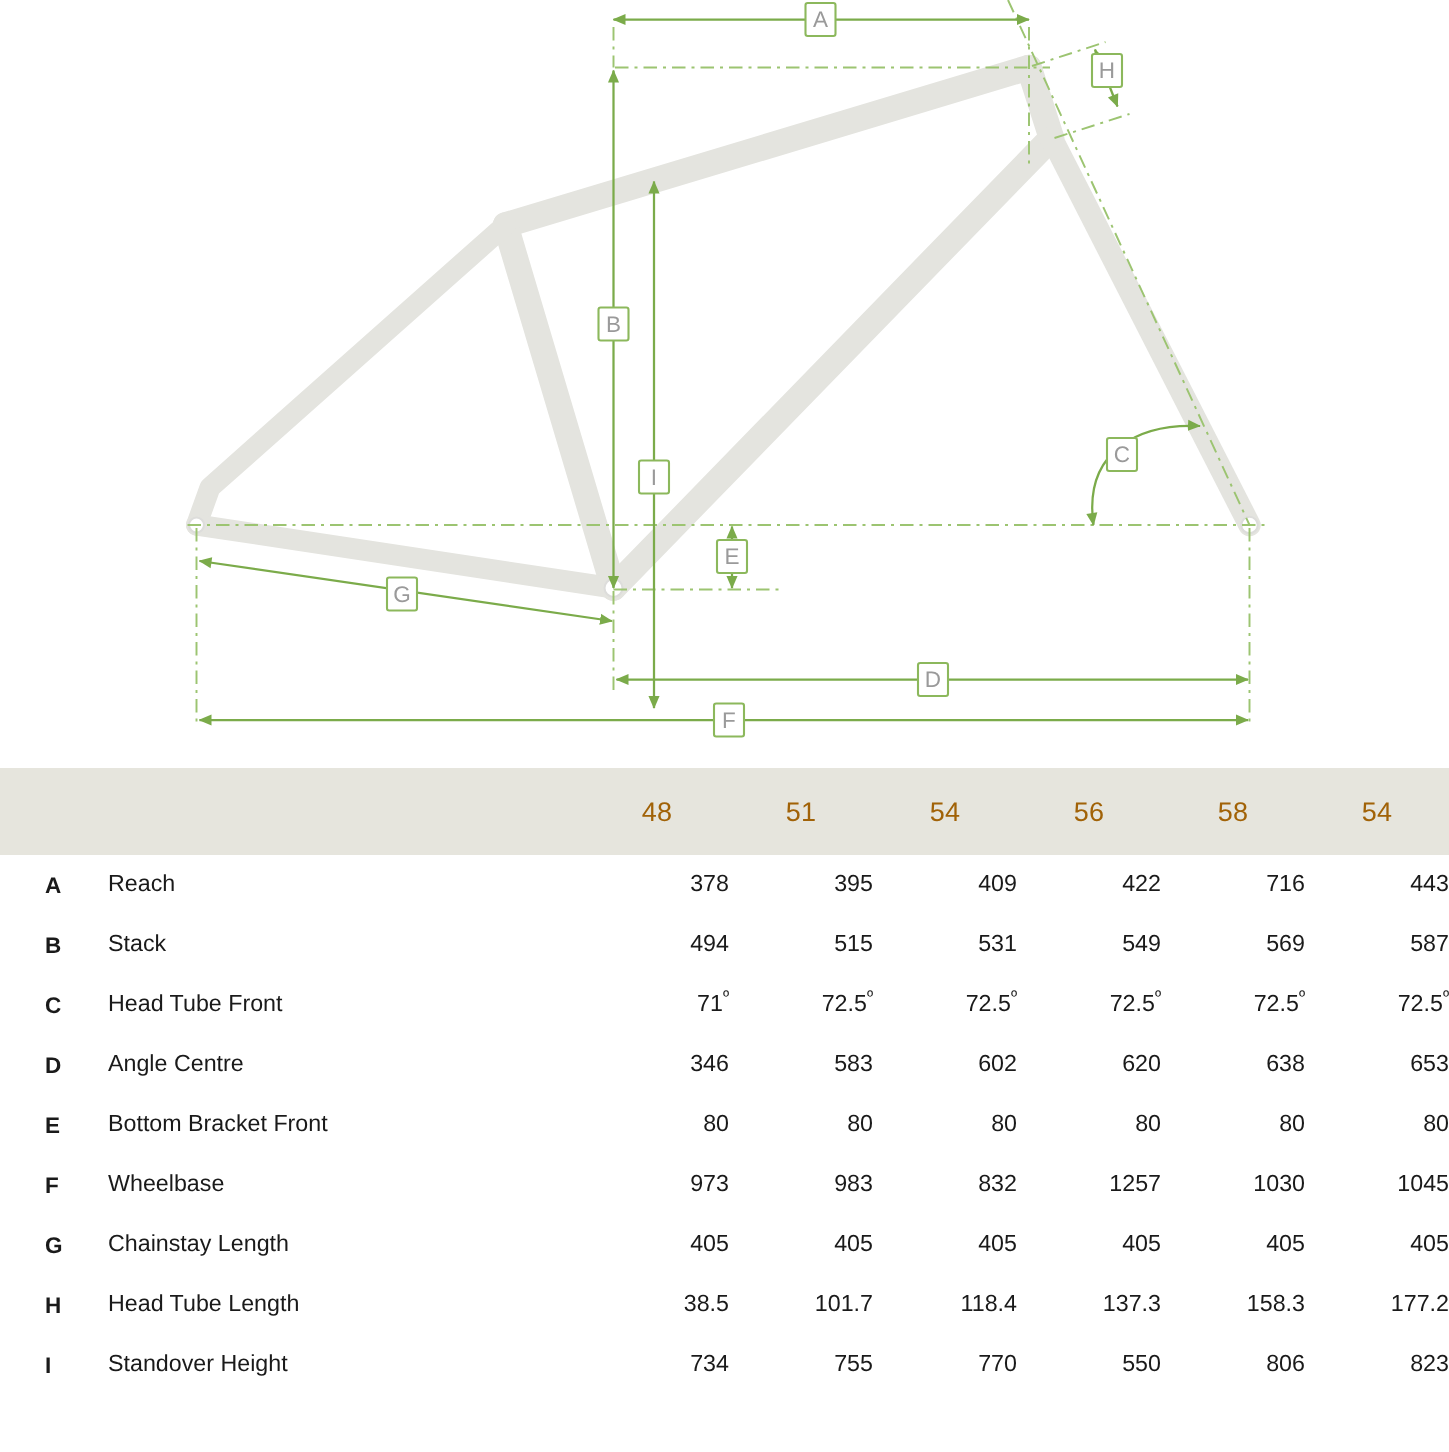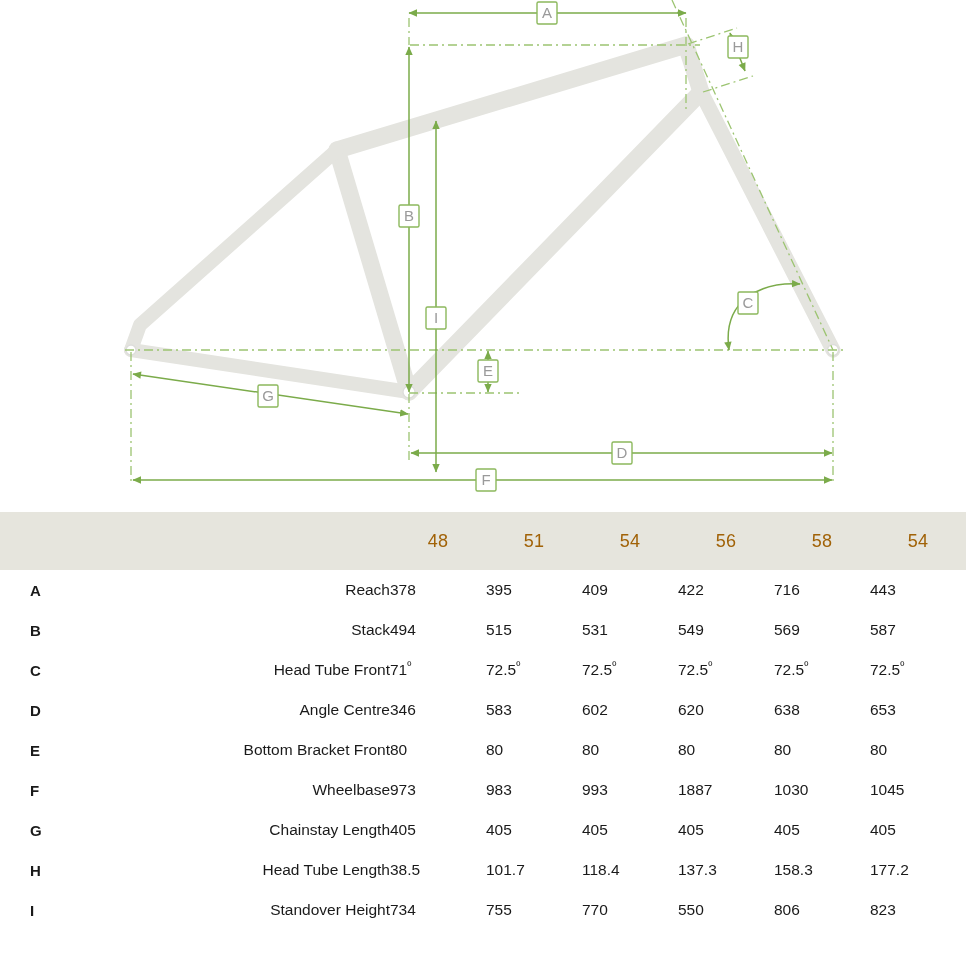--- a/index.html
+++ b/index.html
@@ -84,24 +84,24 @@
     font-size: 15.5px;
     color: #1a1a1a;
   }
   tbody td.col-letter {
     text-align: left;
     padding-left: 30px;
     font-weight: bold;
     font-size: 15px;
   }
   tbody td.col-name {
+    text-align: left;
+  }
+  tbody td.col-size {
     text-align: right;
-  }
-  tbody td.col-size {
-    text-align: left;
   }
   .deg-sup {
     font-size: 0.72em;
     vertical-align: super;
     line-height: 0;
   }
 </style>
 </head>
 <body>
 
@@ -299,22 +299,22 @@
             <td class="col-size">80</td>
             <td class="col-size">80</td>
             <td class="col-size">80</td>
             <td class="col-size">80</td>
           </tr>
           <tr>
             <td class="col-letter">F</td>
             <td class="col-name">Wheelbase</td>
             <td class="col-size">973</td>
             <td class="col-size">983</td>
-            <td class="col-size">993</td>
-            <td class="col-size">1887</td>
+            <td class="col-size">832</td>
+            <td class="col-size">1257</td>
             <td class="col-size">1030</td>
             <td class="col-size">1045</td>
           </tr>
           <tr>
             <td class="col-letter">G</td>
             <td class="col-name">Chainstay Length</td>
             <td class="col-size">405</td>
             <td class="col-size">405</td>
             <td class="col-size">405</td>
             <td class="col-size">405</td>

